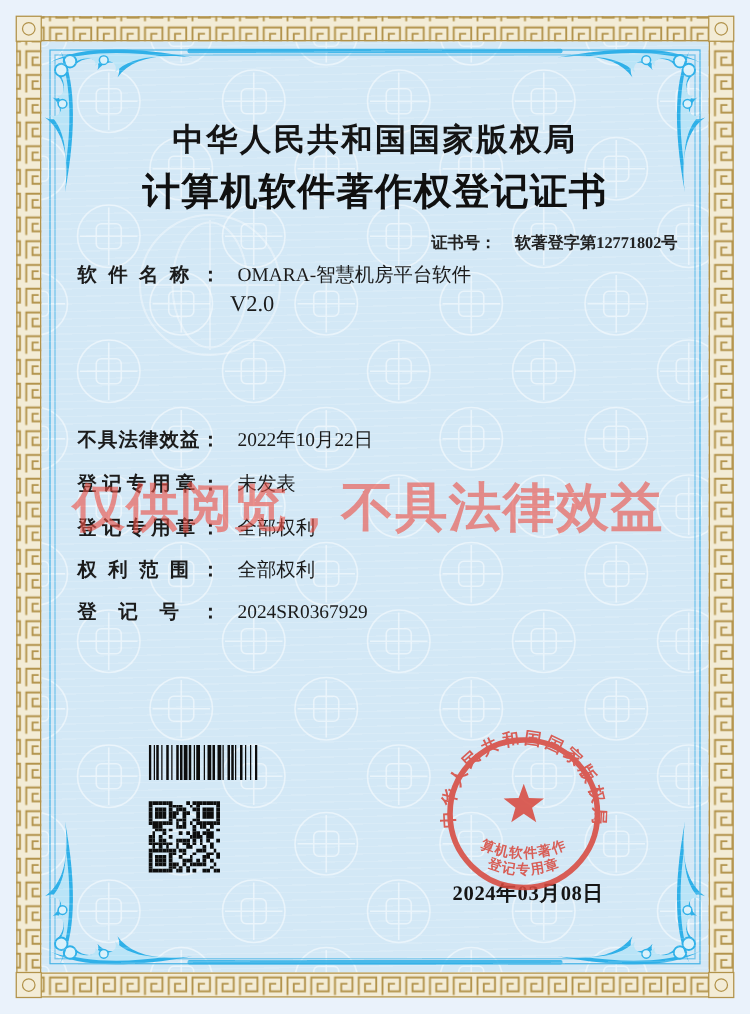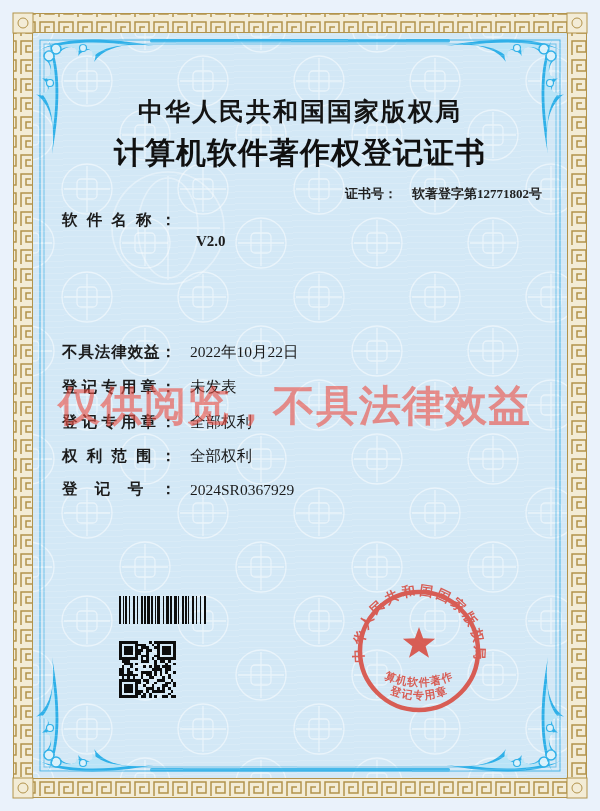--- a/index.html
+++ b/index.html
@@ -14,21 +14,21 @@
              font-size:25px;font-weight:700;letter-spacing:2px;color:#141414;}
   .cert-title{top:133px;left:0;width:600px;text-align:center;
               font-size:30px;font-weight:800;letter-spacing:1px;color:#101010;}
   .certno{top:185px;right:58px;display:flex;gap:15px;font-size:13px;font-weight:600;color:#222;}
   .row{left:62px;width:478px;display:flex;align-items:center;font-size:15.5px;}
   .row .lbl{display:inline-block;width:114px;font-weight:600;
             text-align:justify;text-align-last:justify;flex:0 0 auto;}
   .row .val{margin-left:14px;font-weight:500;}
   .r0{top:210px;} .r1{top:275px;} .r2{top:342px;} .r3{top:377px;}
   .r4{top:412px;} .r5{top:446px;} .r6{top:479px;}
-  .val2{left:196px;top:233px;font-size:15px;font-weight:700;}
+  .val2{left:184px;top:233px;font-size:18px;font-weight:400;}
   .para{left:62px;top:514px;width:478px;font-size:15.5px;line-height:35px;
         text-indent:2em;text-align:justify;color:#1a1a1a;}
   .wm{left:58px;top:378px;width:486px;white-space:nowrap;z-index:5;
       font-family:"Liberation Sans","DejaVu Sans",sans-serif;
       font-size:42px;font-weight:700;letter-spacing:1px;
       color:rgba(235,80,70,.62);pointer-events:none;}
   .barcode{left:119px;top:596px;width:87px;height:28px;display:flex;overflow:hidden;}
   .barcode i{display:block;height:100%;flex:0 0 auto;}
   .qr{left:119px;top:641px;width:57px;height:57px;display:grid;
       grid-template-columns:repeat(21,1fr);grid-template-rows:repeat(21,1fr);}
@@ -117,20 +117,21 @@
 
   <div class="abs authority">中华人民共和国国家版权局</div>
   <div class="abs cert-title">计算机软件著作权登记证书</div>
   <div class="abs certno">
     <span>证书号：</span>
     <span>软著登字第12771802号</span>
   </div>
 
   <div class="abs row r0">
     <span class="lbl">软件名称：</span>
+    <span class="val">OMARA-智慧机房平台软件</span>
   </div>
   <div class="abs val2">V2.0</div>
 
 
   <div class="abs row r2">
     <span class="lbl">不具法律效益：</span>
     <span class="val">2022年10月22日</span>
   </div>
 
   <div class="abs row r3">
@@ -661,14 +662,15 @@
       <path id="sealLine2" d="M -30,42 A 75,75 0 0 0 30,42" fill="none"></path>
       <text font-size="11" font-weight="700" fill="#d8493e" letter-spacing="1" font-family="Liberation Sans, DejaVu Sans, sans-serif">
         <textPath href="#sealLine1" startOffset="50%" text-anchor="middle">计算机软件著作权</textPath>
       </text>
       <text font-size="11" font-weight="700" fill="#d8493e" letter-spacing="1" font-family="Liberation Sans, DejaVu Sans, sans-serif">
         <textPath href="#sealLine2" startOffset="50%" text-anchor="middle">登记专用章</textPath>
       </text>
     </g>
   </svg>
 
+  <div class="abs sealdate">2024年03月08日</div>
 
 </div>
 
 </body></html>

